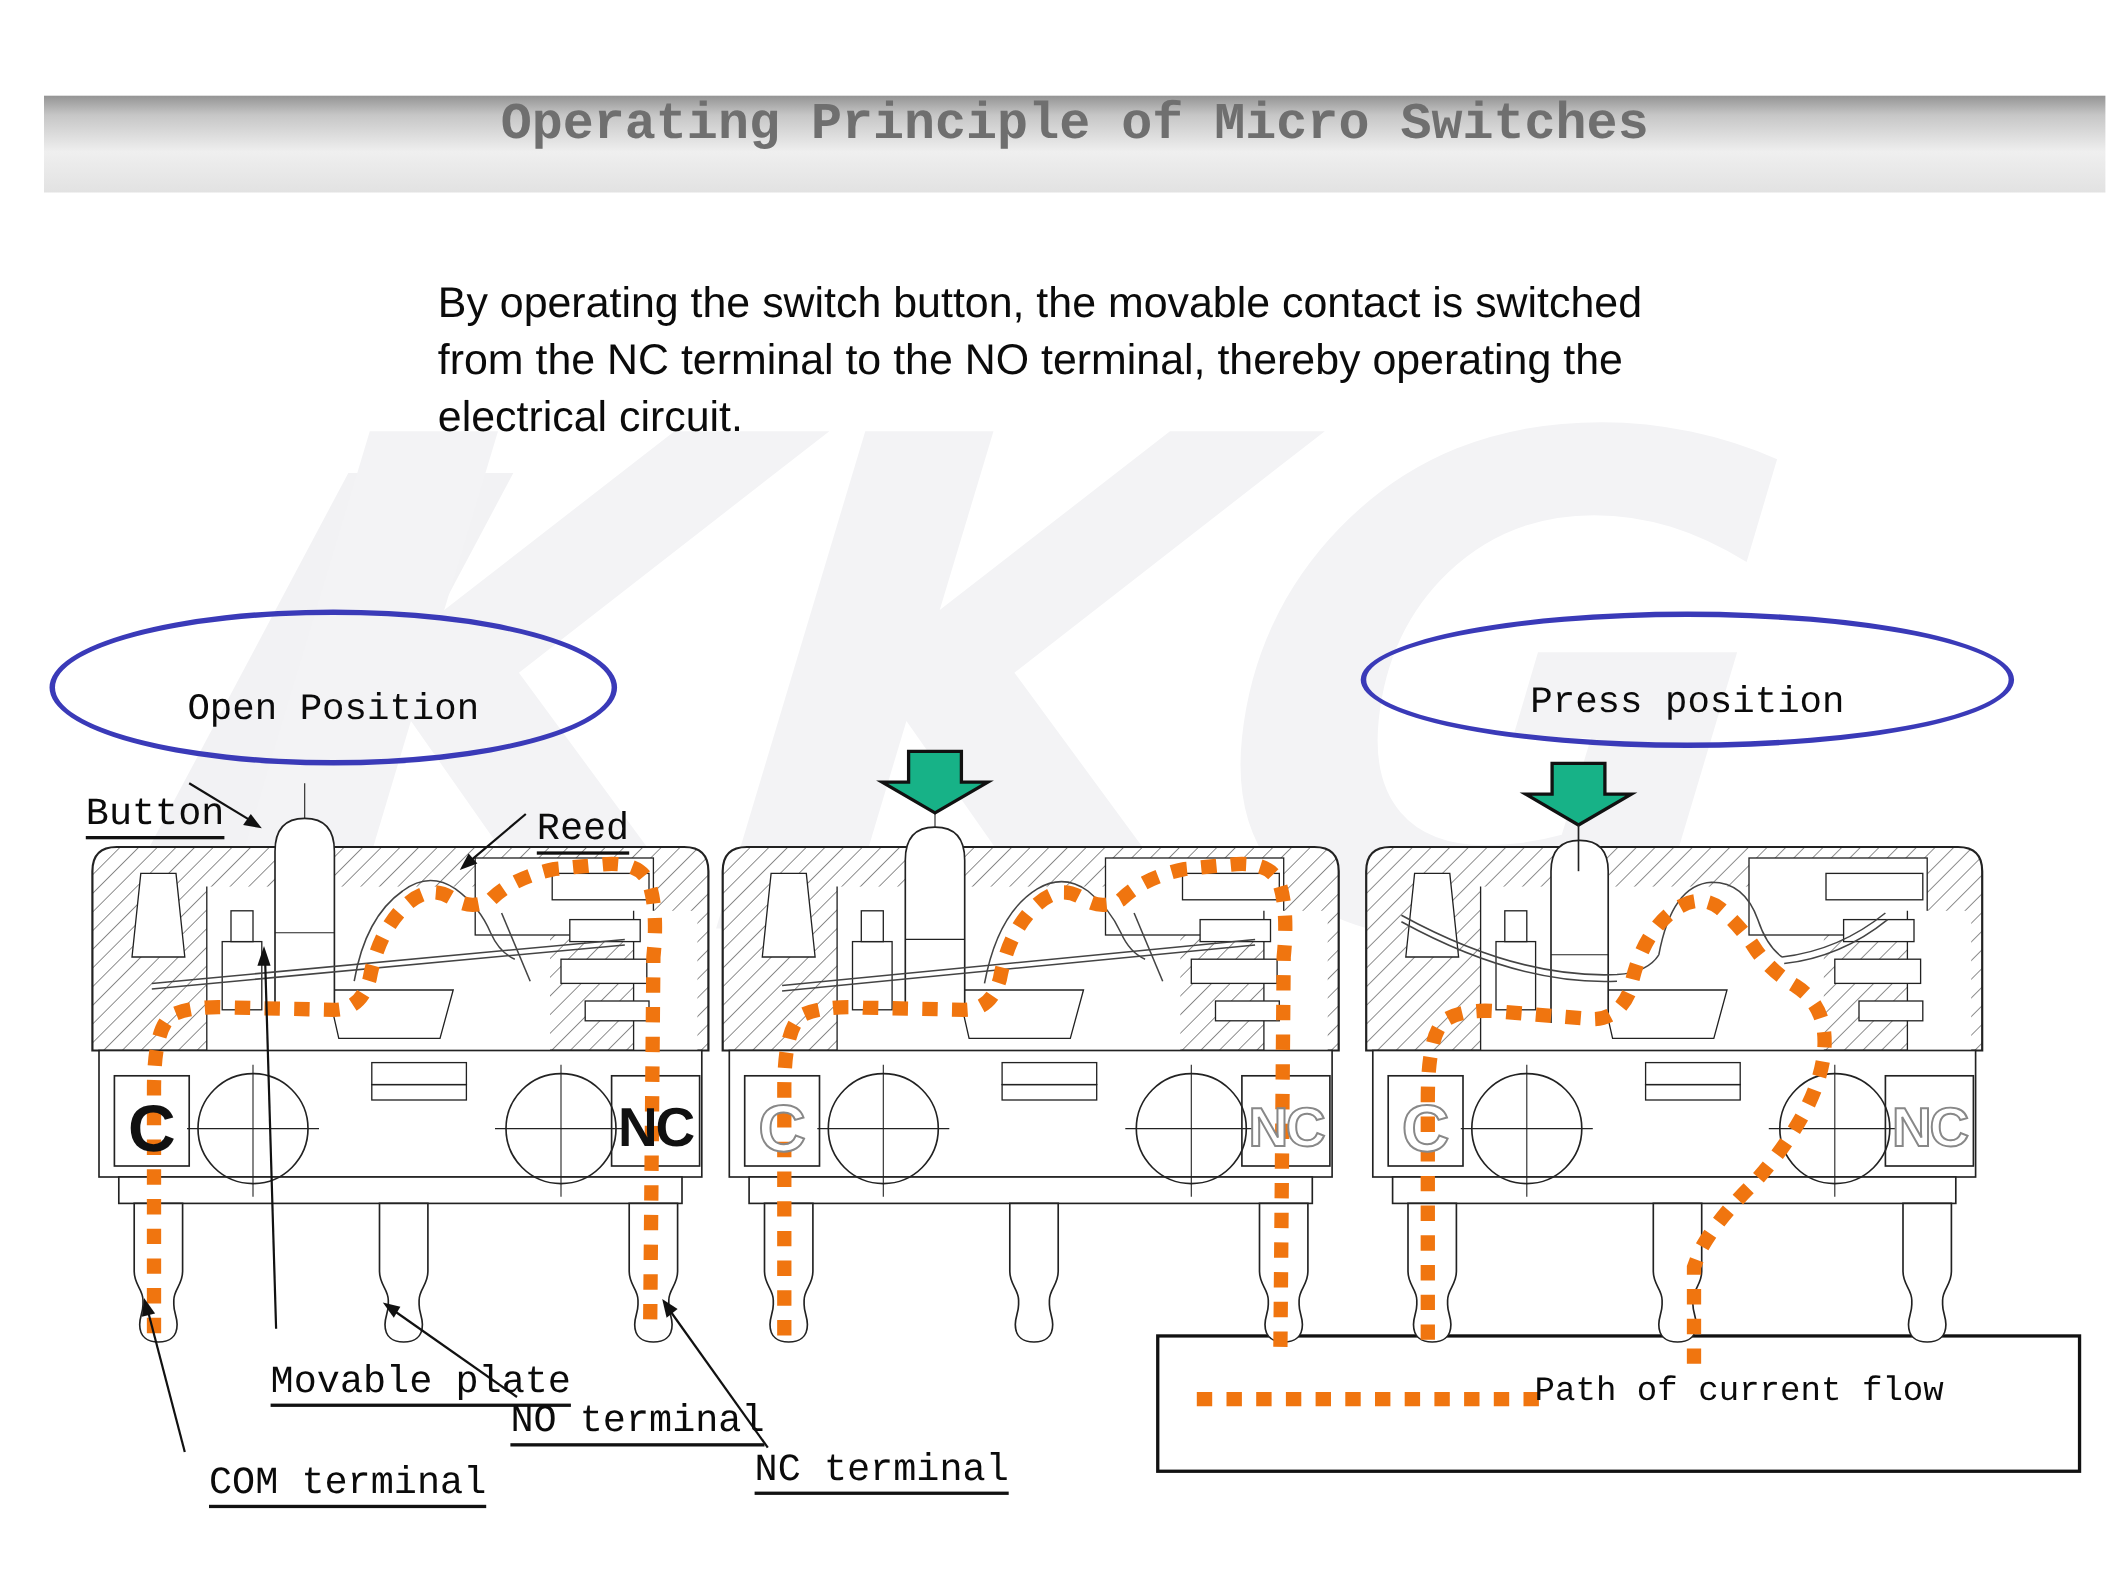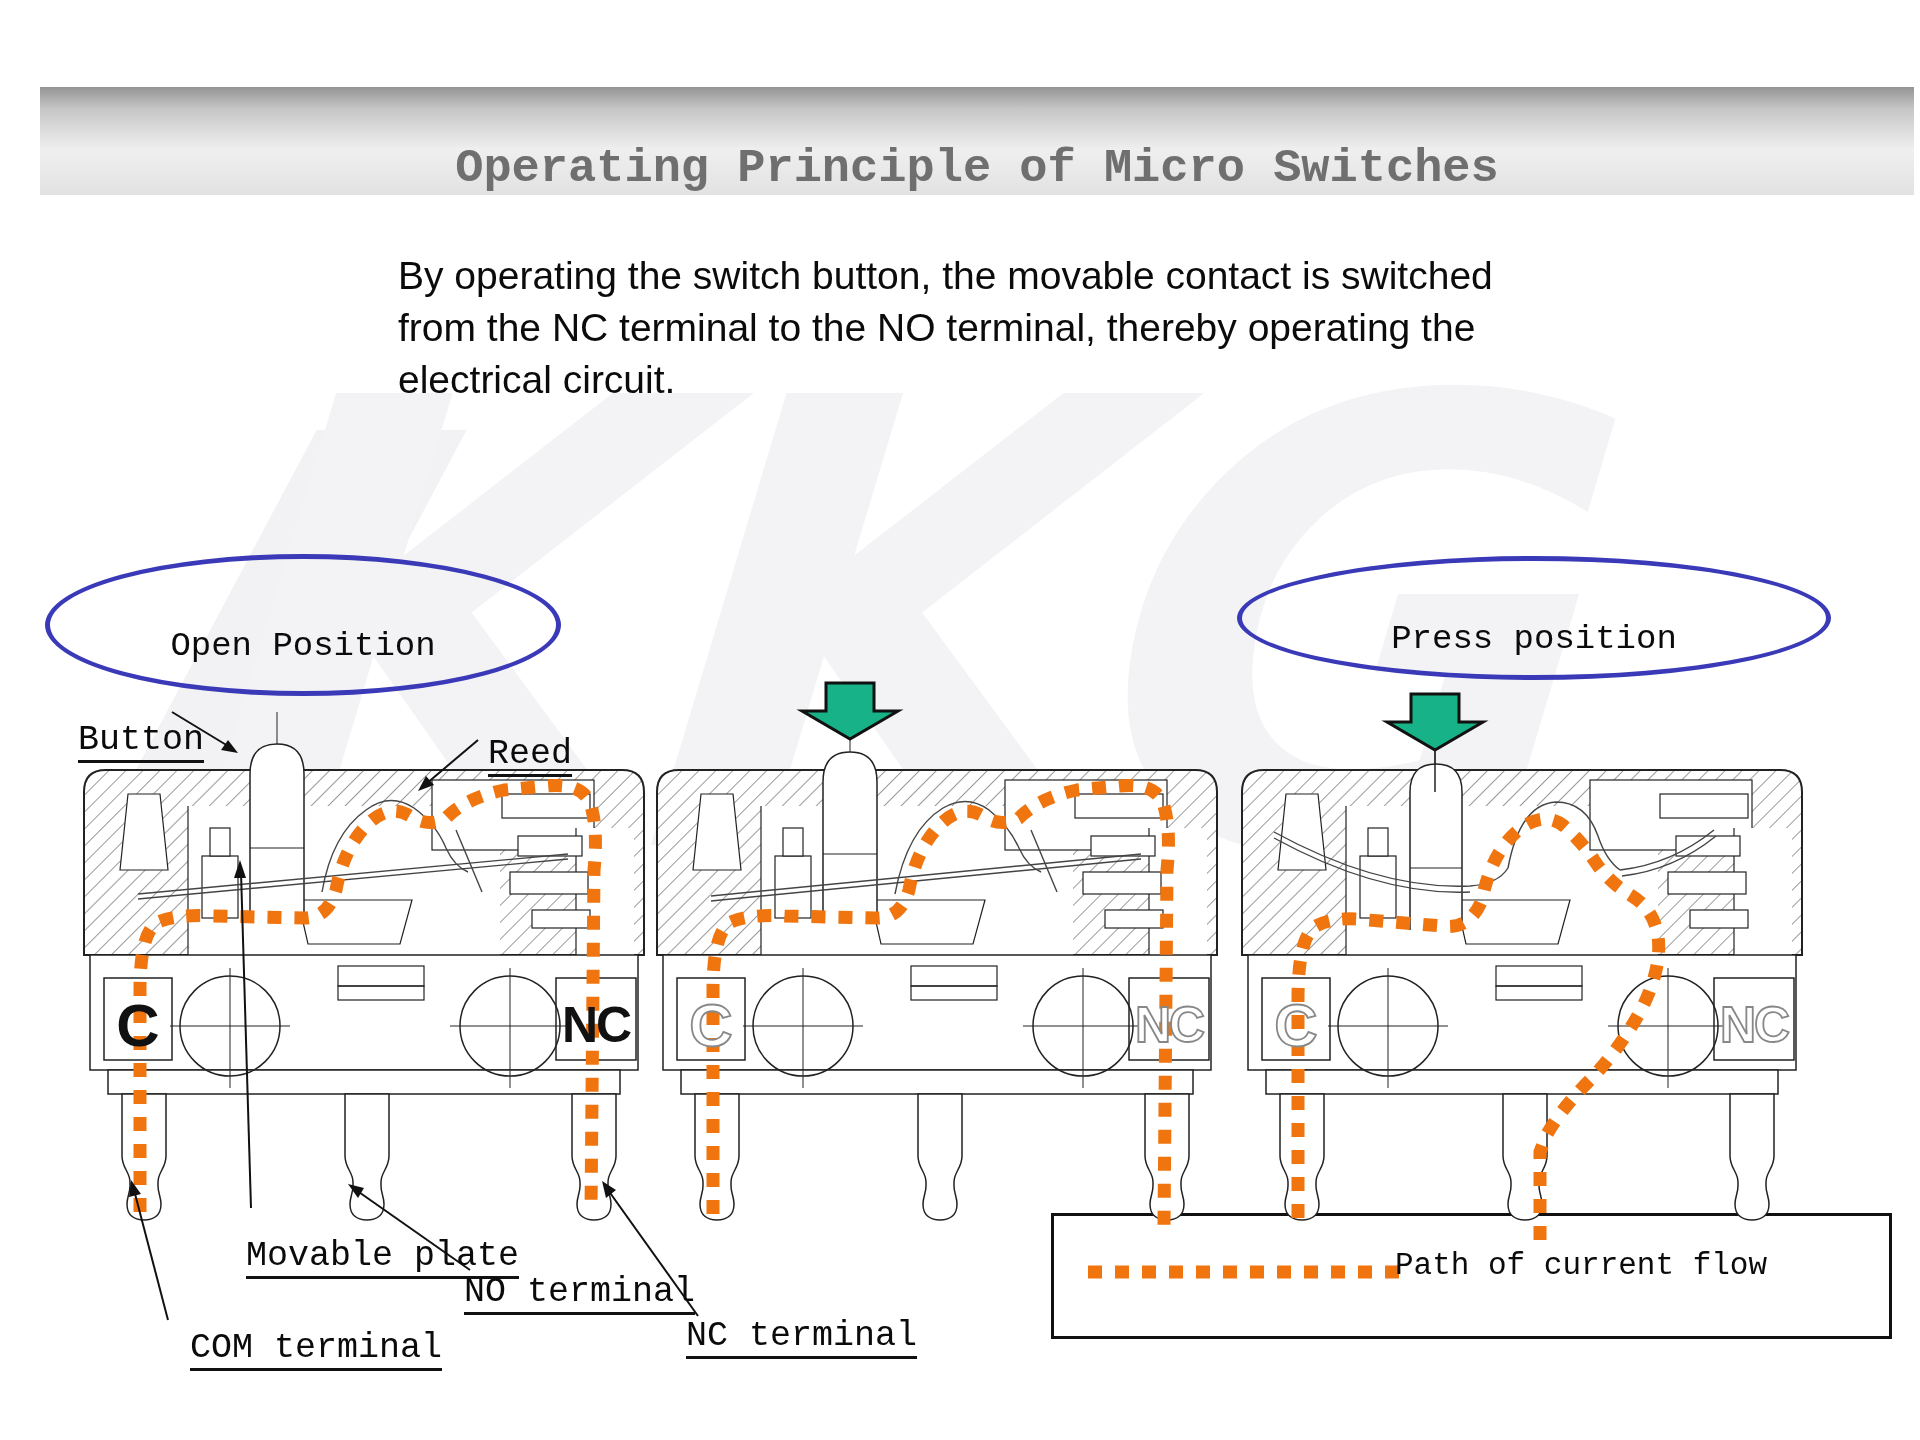--- a/index.html
+++ b/index.html
@@ -1,22 +1,22 @@
 <!DOCTYPE html>
 <html><head>
 <meta charset="utf-8">
 <style>
   html,body{margin:0;padding:0;background:#ffffff;}
   .page{position:relative;width:1920px;height:1440px;background:#ffffff;overflow:hidden;
         font-family:"Liberation Mono", monospace;color:#111;}
 
   
-  .titlebar{position:absolute;left:40px;top:87px;width:1874px;height:108px;
+  .titlebar{position:absolute;left:40px;top:87px;width:1874px;height:88px;
     background:linear-gradient(180deg,#949494 0%,#c6c6c6 20%,#efefef 58%,#e2e2e2 100%);
-    display:flex;align-items:flex-end;justify-content:center;}
+    display:flex;align-items:flex-start;justify-content:center;}
   .titlebar span{font-family:"Liberation Mono", monospace;font-weight:bold;
     font-size:47px;color:#6f6f6f;letter-spacing:0px;white-space:nowrap;}
 
   
   .desc{position:absolute;left:398px;top:250px;font-family:Liberation Sans, sans-serif;
     font-size:39px;line-height:52px;color:#0b0b0b;}
 
   
   .wm-text{position:absolute;left:210px;top:270px;font-family:"DejaVu Sans", sans-serif;
     font-weight:bold;font-style:italic;font-size:620px;letter-spacing:-30px;

